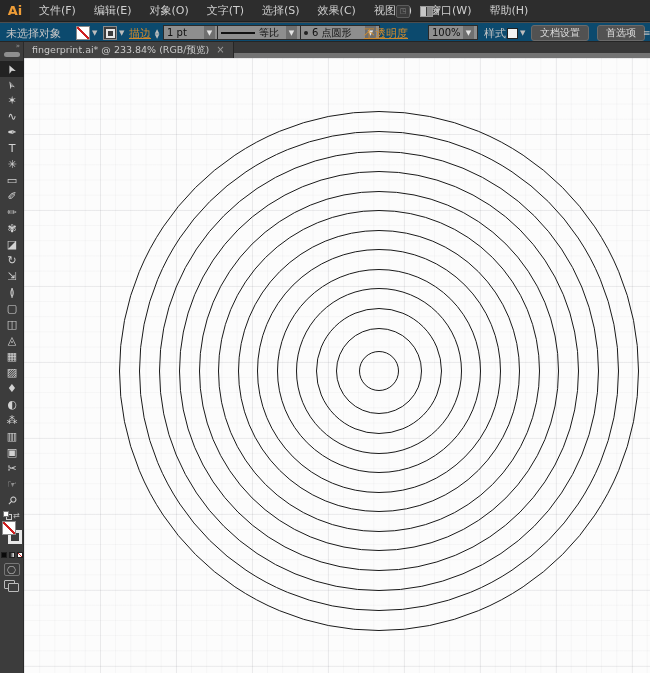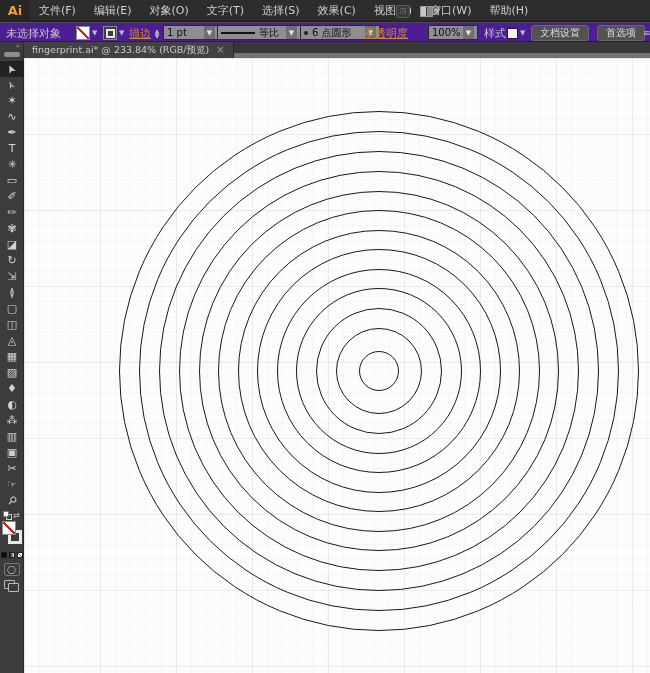--- a/index.html
+++ b/index.html
@@ -17,21 +17,21 @@
   .menubar-right { position:absolute; left:396px; top:0; height:22px; display:flex; align-items:center; gap:10px; }
   .appbar-sq { width:14px; height:13px; border:1px solid #5c5c5c; border-radius:2px; background:#3a3a3a;
                display:flex; align-items:center; justify-content:center; color:#8a8a8a; font-size:7px; }
   .workspace-btn { display:flex; align-items:center; gap:2px; color:#bdbdbd; }
   .ws-grid { width:13px; height:11px; border:1px solid #9a9a9a; background:
              linear-gradient(to right,#c7c7c7 0 5px,#3a3a3a 5px 6px,#8a8a8a 6px); }
   .caret { font-size:7px; color:#bdbdbd; }
 
   
   .controlbar { position:absolute; left:0; top:22px; width:650px; height:20px;
-                background:#4c1d95; border-top:1px solid #4d4d4d; border-bottom:1px solid #252525; }
+                background:#0c4a6e; border-top:1px solid #4d4d4d; border-bottom:1px solid #252525; }
   .controlbar > * { position:absolute; top:0; height:20px; display:flex; align-items:center; }
   .cb-label { color:#c6c6c6; font-size:11px; }
   .cb-link { color:#cf8a2d; font-size:11px; text-decoration:underline; }
   .swatch-btn { gap:2px; }
   .fill-sw { width:14px; height:14px; background:#fff; border:1px solid #8a8a8a; position:relative; }
   .fill-sw::after { content:""; position:absolute; inset:0;
         background:linear-gradient(45deg,transparent 43%,#cf2020 43%,#cf2020 57%,transparent 57%); }
   .stroke-sw { width:14px; height:14px; border:1px solid #8a8a8a; background:#3d3d3d;
                display:flex; align-items:center; justify-content:center; }
   .stroke-sw i { display:block; width:9px; height:9px; border:2px solid #e8e8e8; }

